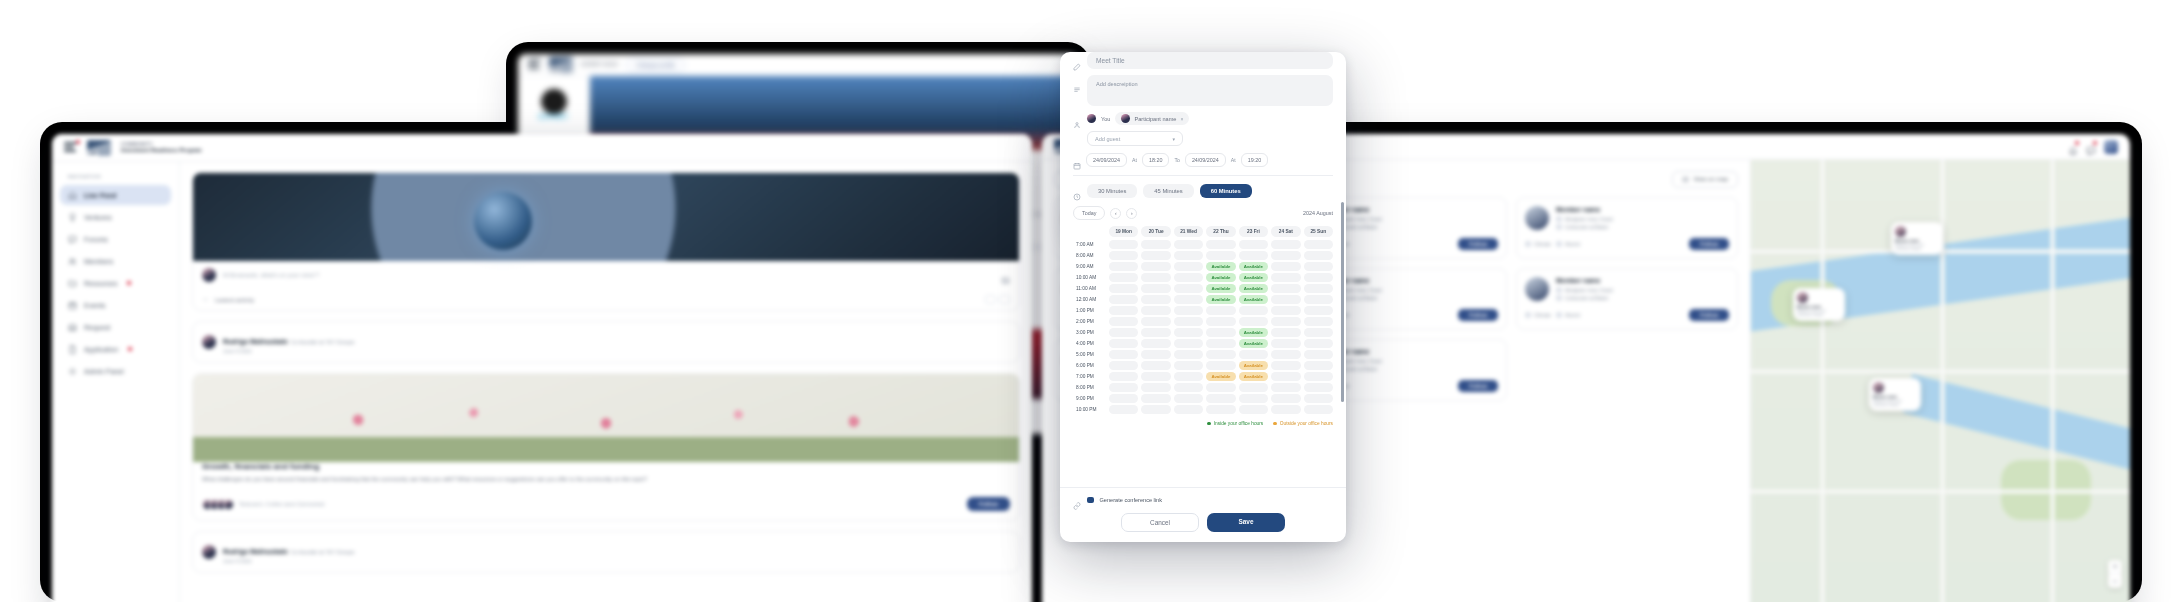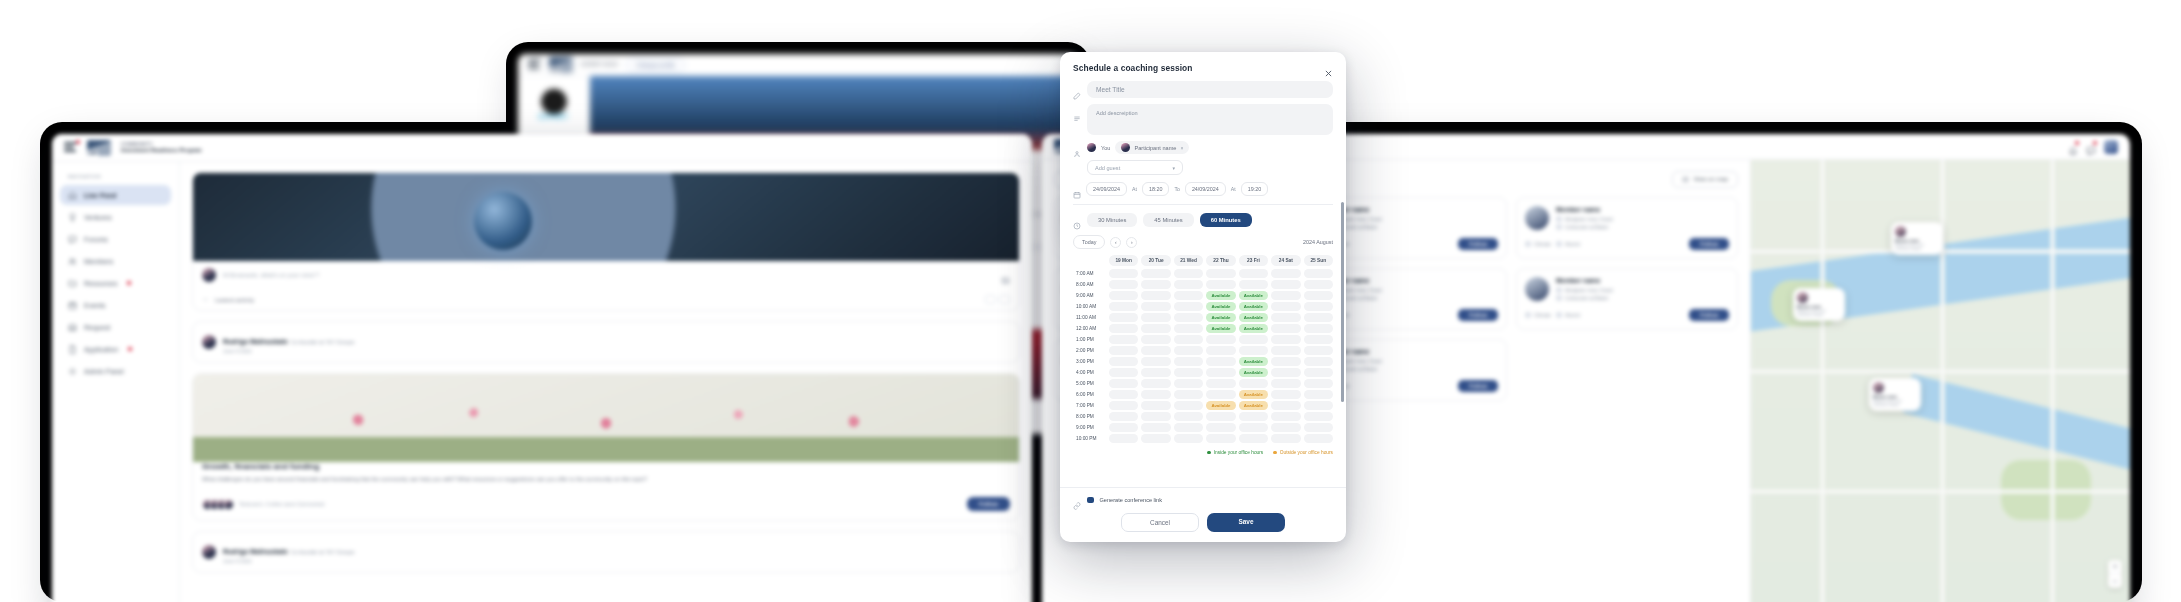--- a/index.html
+++ b/index.html
@@ -800,28 +800,20 @@
     </div>
     <div class="rw-menu-item">
       <span class="mi"><svg viewBox="0 0 24 24" fill="none" stroke="currentColor" stroke-width="2">
             <path d="M3 11v2a2 2 0 0 0 2 2h2l8 5V4L7 9H5a2 2 0 0 0-2 2z"></path>
           </svg></span>
       <span>Send group message</span>
     </div>
   </div>
 
   <div id="modal">
-    <div class="md-head">
-      <div class="md-title">Schedule a coaching session</div>
-      <div class="md-close">
-        <svg viewBox="0 0 24 24" fill="none" stroke="currentColor" stroke-width="2.4">
-            <path d="M5 5l14 14M19 5L5 19"></path>
-          </svg>
-      </div>
-    </div>
 
     <div class="md-scroll">
 
       <div class="fr">
         <span class="fr-ic"><svg viewBox="0 0 24 24" fill="none" stroke="currentColor" stroke-width="2">
               <path d="M16 3l5 5L8 21H3v-5z"></path>
             </svg></span>
         <span class="inp">Meet Title</span>
       </div>
 

